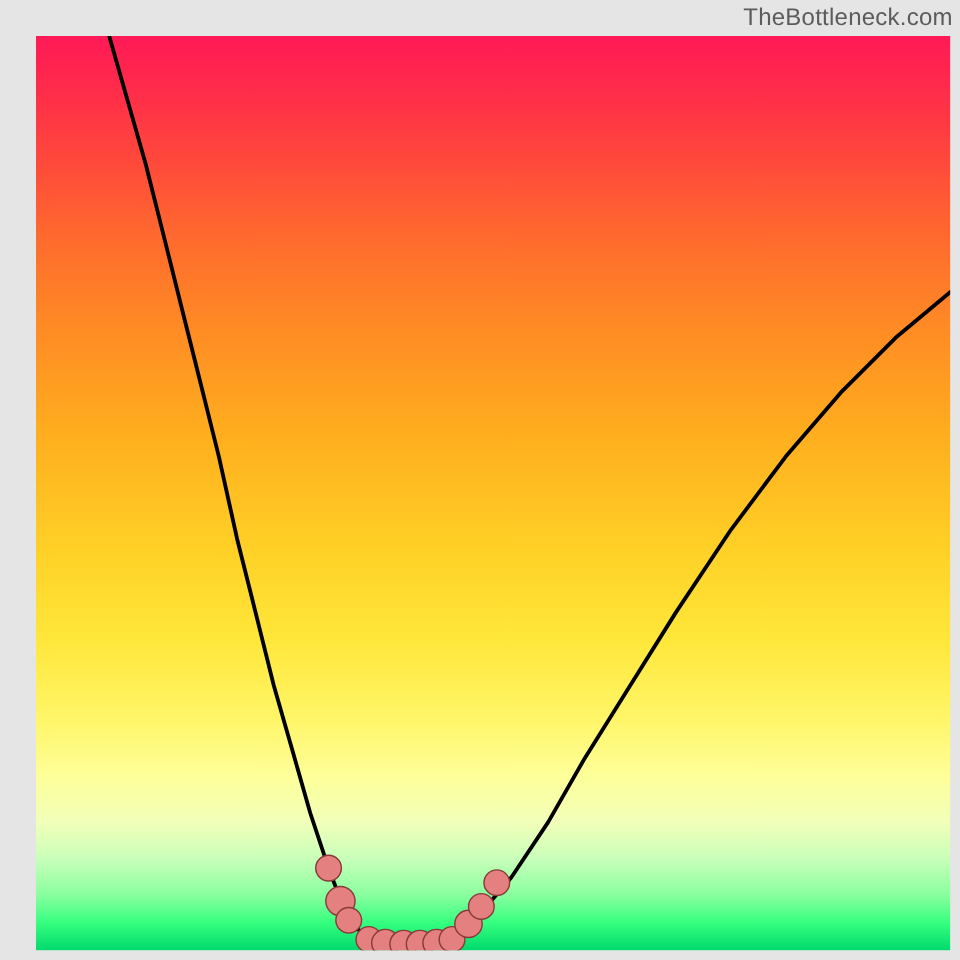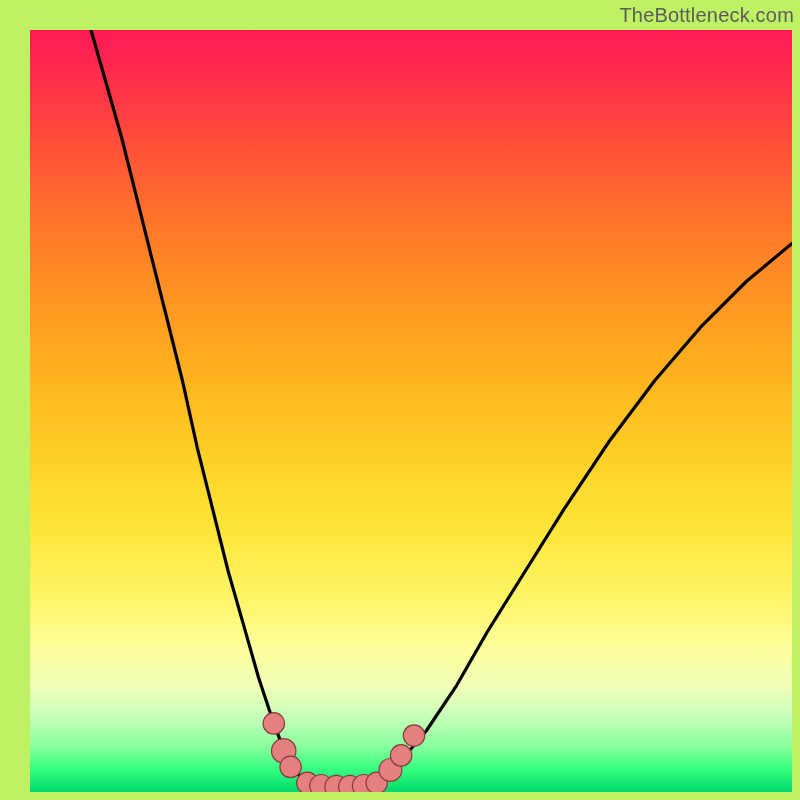--- a/index.html
+++ b/index.html
@@ -10,21 +10,21 @@
     background: #000;
     overflow: hidden;
     font-family: Arial, Helvetica, sans-serif;
   }
   .frame {
     position: absolute;
     left: 0;
     top: 0;
     width: 800px;
     height: 800px;
-    background: #bef264;
+    background: #e5e5e5;
   }
   .plot-area {
     position: absolute;
     left: 30px;
     top: 30px;
     width: 762px;
     height: 762px;
     overflow: hidden;
   }
   .gradient {

